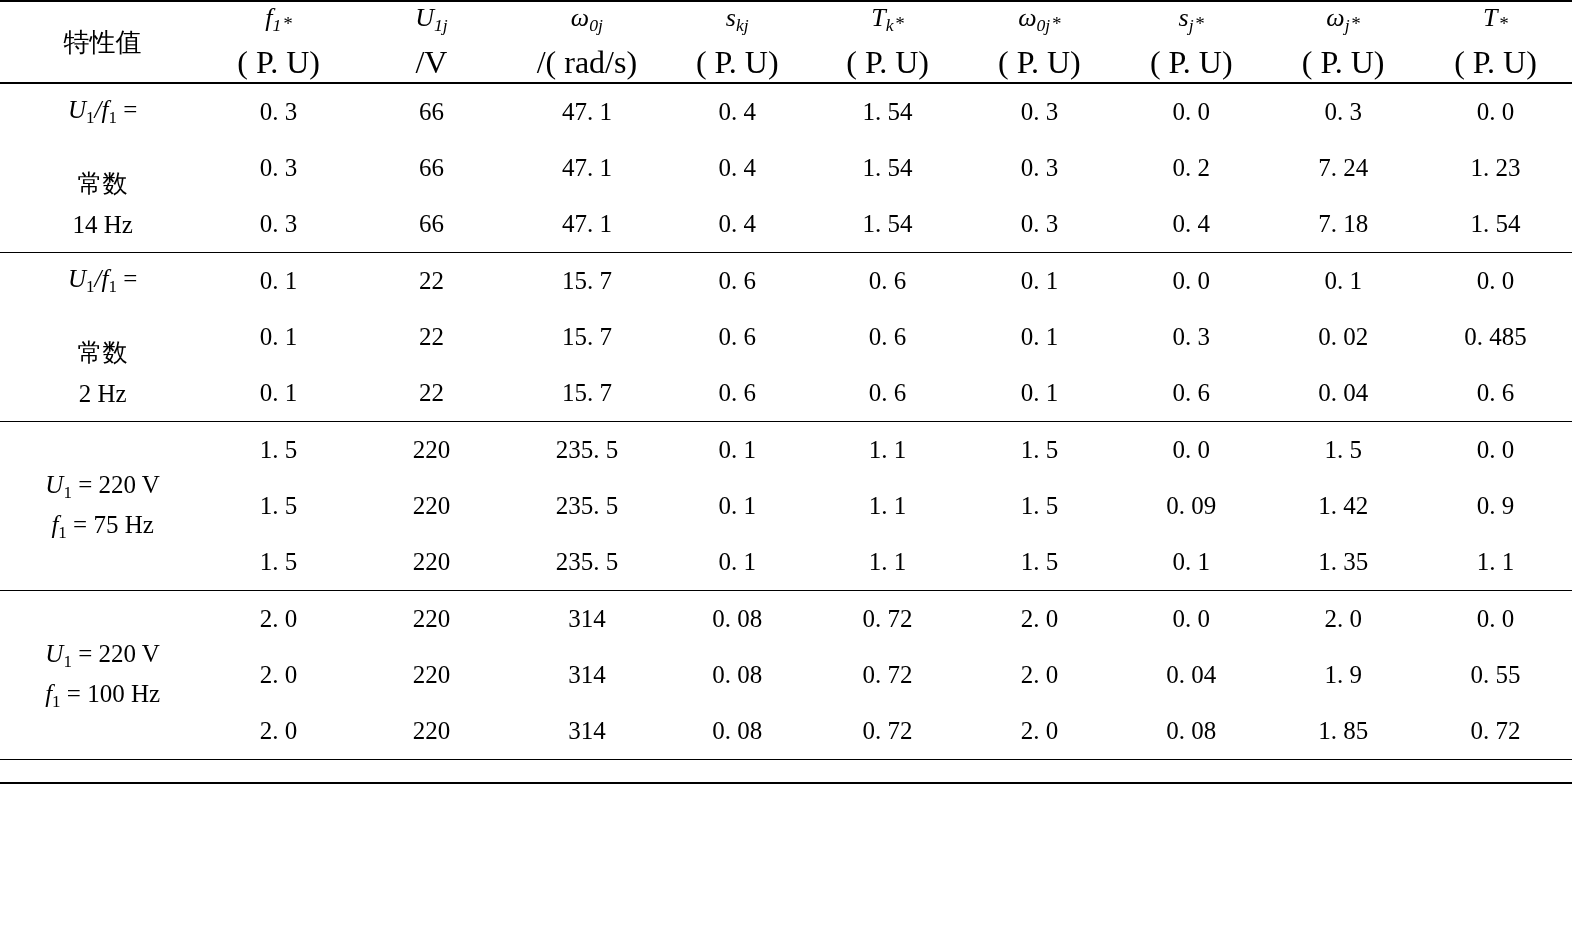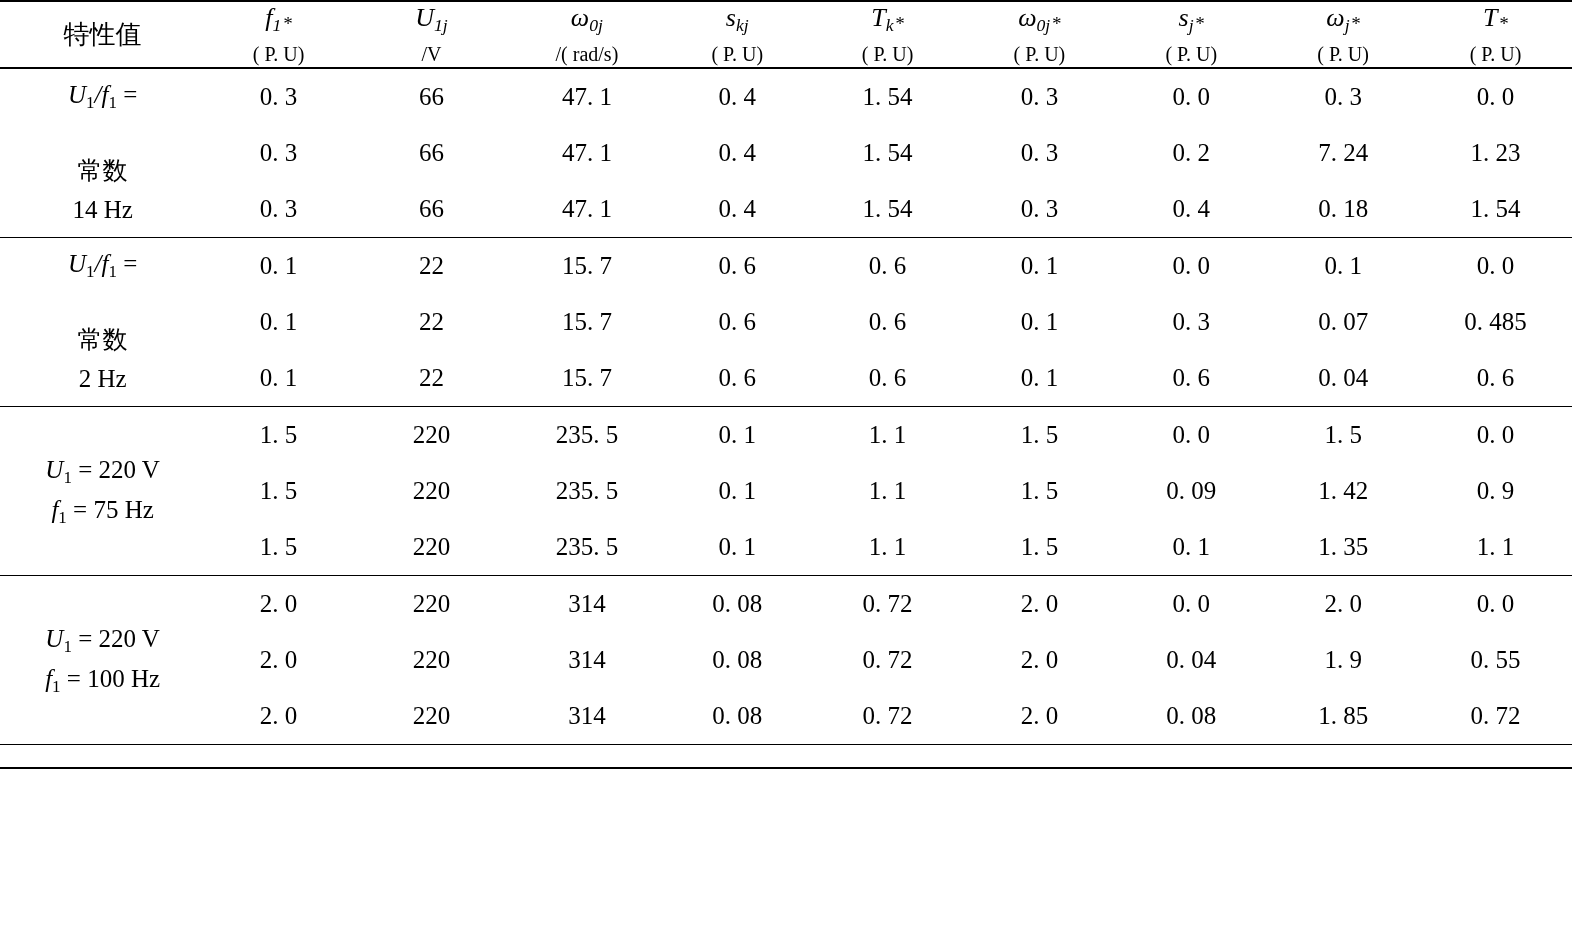--- a/index.html
+++ b/index.html
@@ -49,21 +49,21 @@
   .hdr-sym {
     display: block;
     font-style: italic;
     font-size: 26px;
     margin-bottom: 6px;
     text-align: center;
   }
   .hdr-unit {
     display: block;
     font-style: normal;
-    font-size: 20px;
+    font-size: 32px;
   }
   .hdr-label {
     font-size: 26px;
     font-family: "DejaVu Sans", sans-serif;
     font-style: normal;
   }
   sub {
     font-size: 0.68em;
     vertical-align: -0.28em;
   }
@@ -73,21 +73,21 @@
     padding-left: 1px;
   }
   .grp-label {
     font-size: 25px;
     line-height: 1.55;
     padding: 6px 6px;
     text-align: center;
   }
   .grp-label .ln { display: block; white-space: nowrap; }
   .ital { font-style: italic; }
-  .cjk { font-family: Liberation Serif, serif; font-style: normal; margin-top: 36px; }
+  .cjk { font-family: Liberation Mono, monospace; font-style: normal; margin-top: 36px; }
   td.num {
     font-size: 25px;
     height: 56px;
   }
   td.grpcell {
     vertical-align: middle;
   }
   .spacer-row td { height: 22px; }
   
   col.c0 { width: 200px; }
@@ -186,21 +186,21 @@
           <td class="num">1. 23</td>
         </tr>
         <tr>
           <td class="num vline">0. 3</td>
           <td class="num vline">66</td>
           <td class="num vline">47. 1</td>
           <td class="num vline">0. 4</td>
           <td class="num vline">1. 54</td>
           <td class="num vline">0. 3</td>
           <td class="num vline">0. 4</td>
-          <td class="num vline">0. 18</td>
+          <td class="num vline">7. 18</td>
           <td class="num">1. 54</td>
         </tr>
         <tr class="rule-thin-top">
           <td class="grp-label vline-strong grpcell" rowspan="3">
             <span class="ln"><span class="ital">U</span><sub>1</sub><span class="ital">/f</span><sub>1</sub> =</span>
             <span class="ln cjk">常数</span>
             <span class="ln">2 Hz</span>
           </td>
           <td class="num vline">0. 1</td>
           <td class="num vline">22</td>
@@ -213,21 +213,21 @@
           <td class="num">0. 0</td>
         </tr>
         <tr>
           <td class="num vline">0. 1</td>
           <td class="num vline">22</td>
           <td class="num vline">15. 7</td>
           <td class="num vline">0. 6</td>
           <td class="num vline">0. 6</td>
           <td class="num vline">0. 1</td>
           <td class="num vline">0. 3</td>
-          <td class="num vline">0. 07</td>
+          <td class="num vline">0. 02</td>
           <td class="num">0. 485</td>
         </tr>
         <tr>
           <td class="num vline">0. 1</td>
           <td class="num vline">22</td>
           <td class="num vline">15. 7</td>
           <td class="num vline">0. 6</td>
           <td class="num vline">0. 6</td>
           <td class="num vline">0. 1</td>
           <td class="num vline">0. 6</td>

